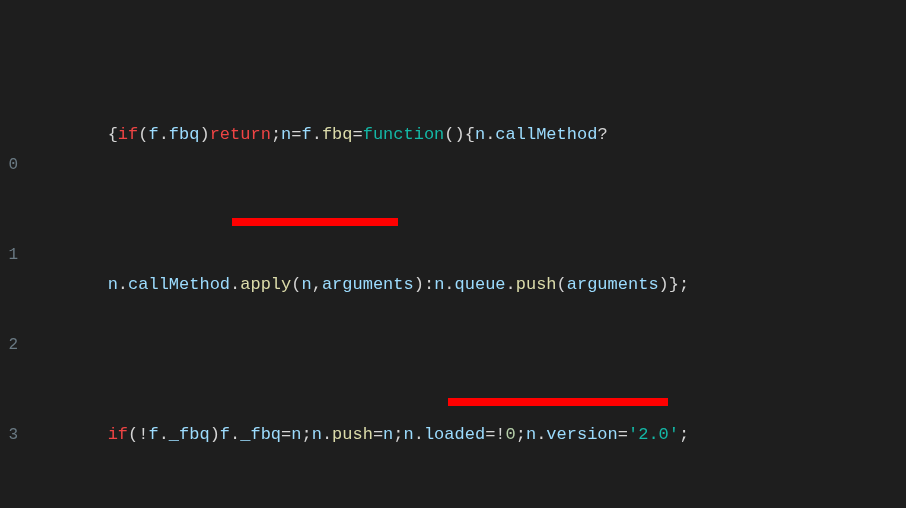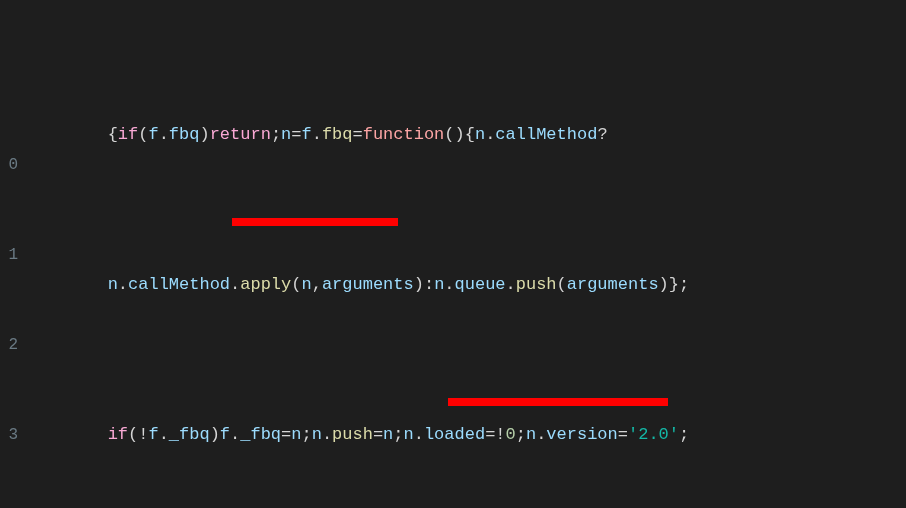--- a/index.html
+++ b/index.html
@@ -40,22 +40,22 @@
     left: 26px;
     top: 0;
     right: 0;
   }
   .code-line {
     height: 30px;
     white-space: pre;
   }
   
   .tk-default { color: #d4d4d4; }
-  .tk-keyword { color: #fca5a5; }
-  .tk-keyword2 { color: #f9a8d4; margin-top: 6px; }
+  .tk-keyword { color: #14b8a6; }
+  .tk-keyword2 { color: #ef4444; margin-top: 6px; }
   .tk-func    { color: #dcdcaa; }
   .tk-var     { color: #9cdcfe; }
   .tk-string  { color: #14b8a6; }
   .tk-num     { color: #b5cea8; }
   .tk-punct   { color: #d4d4d4; }
 
   .red-under {
     position: absolute;
     height: 8px;
     background: #ff0000;

